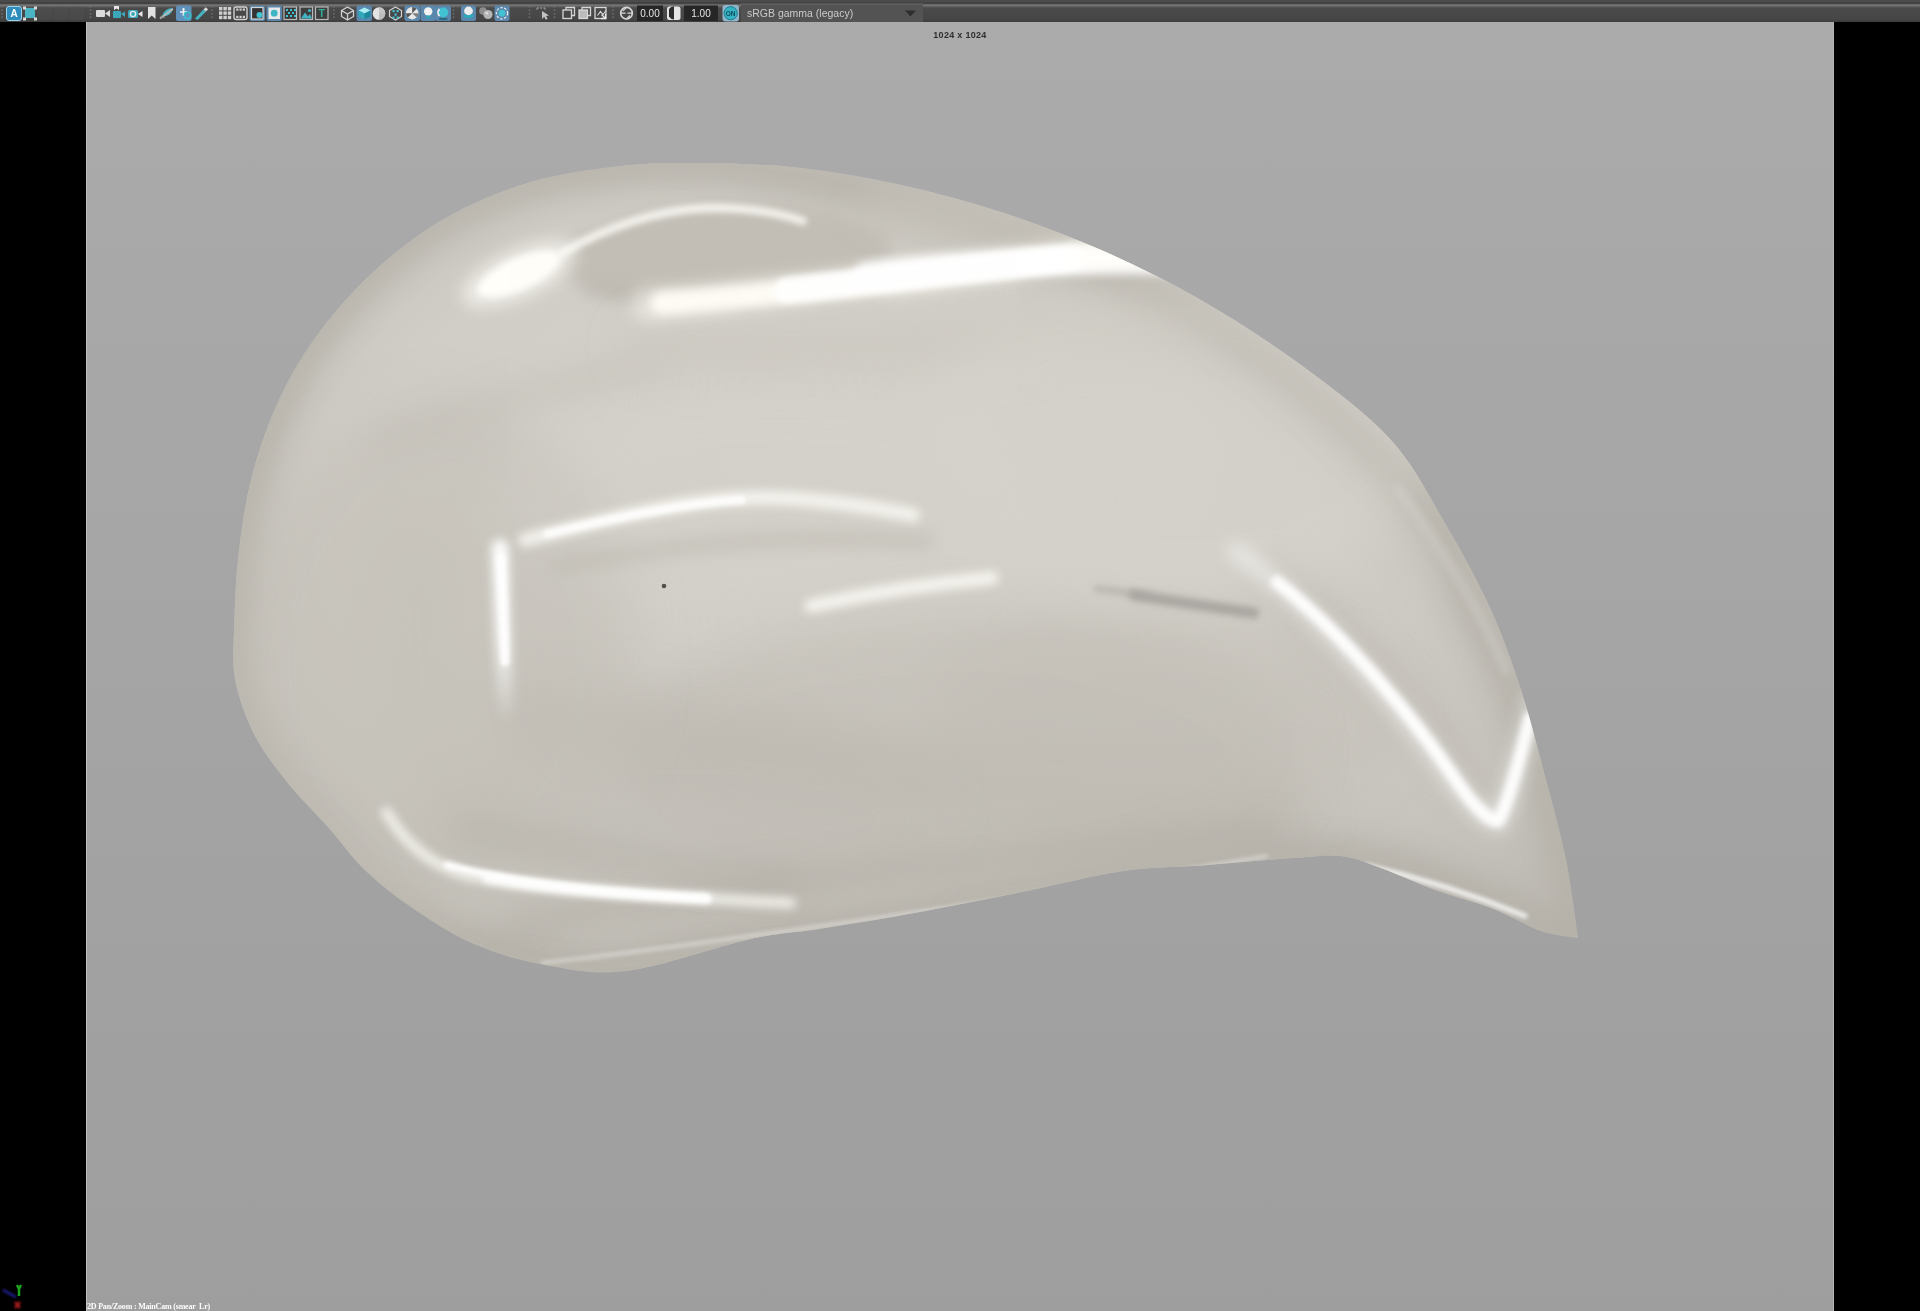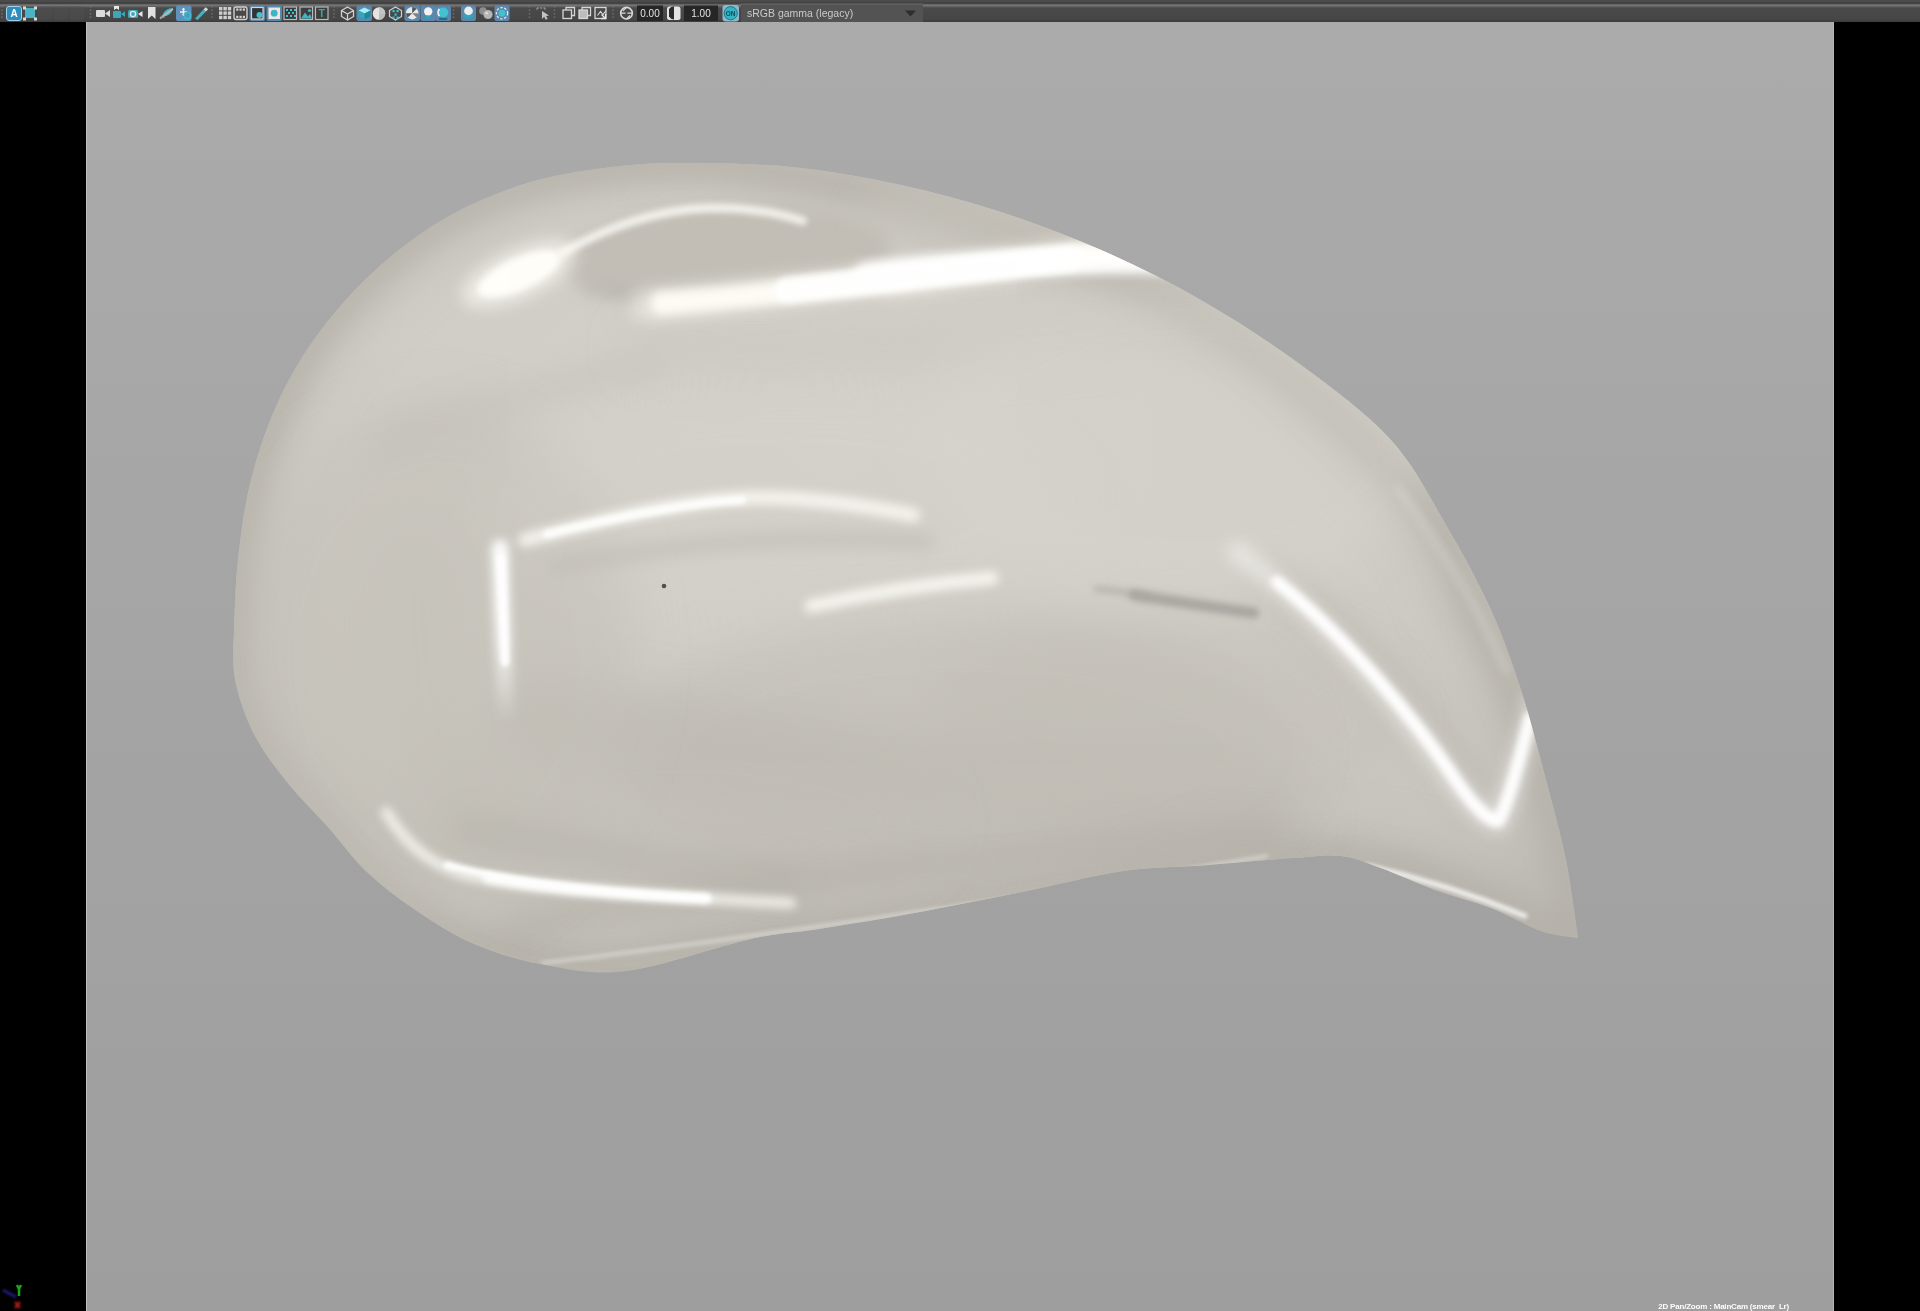--- a/index.html
+++ b/index.html
@@ -1,20 +1,20 @@
 <!DOCTYPE html>
 <html><head><meta charset="utf-8">
 <style>
 html,body{margin:0;padding:0;width:1920px;height:1311px;overflow:hidden;background:#000;font-family:"Liberation Sans",sans-serif;}
 #toolbar{position:absolute;left:0;top:0;width:1920px;height:22px;background:linear-gradient(180deg,#4b4b4b 0px,#4b4b4b 2px,#383838 3px,#505050 4px,#7d7d7d 5px,#6a6a6a 6px,#4a4a4a 8px,#464646 19px,#3d3d3d 22px);}
 #canvas{position:absolute;left:86px;top:22px;width:1748px;height:1289px;background:linear-gradient(#ababab,#9e9e9e);border-left:1px solid #c0c0c0;border-right:1px solid #b5b5b5;box-sizing:border-box;}
 .txt{position:absolute;font-weight:bold;white-space:pre;}
 #res{left:0;right:0;top:8px;text-align:center;font-size:9px;color:#2e2e2e;letter-spacing:0.3px;}
 #sym{left:0;right:0;top:19.5px;text-align:center;font-size:8.5px;color:#fdfdfd;}
-#status{left:0;top:1280px;width:1702px;text-align:right;font-size:8px;color:#fdfdfd;letter-spacing:-0.2px;}
+#status{left:0;top:1280px;width:1702px;text-align:left;font-size:8px;color:#fdfdfd;letter-spacing:-0.2px;font-family:Liberation Serif, serif;}
 </style></head>
 <body>
 <div id="toolbar">
 <svg width="1920" height="22" style="position:absolute;left:0;top:0">
 <g fill="none" stroke="#6e6e6e" stroke-width="1.5" stroke-dasharray="1.5,2">
  <path d="M 2 6 V 20"></path>
         <path d="M 90.5 6 V 20"></path>
         <path d="M 212 6 V 20"></path>
         <path d="M 334 6 V 20"></path>
  <path d="M 453.5 6 V 20"></path>
@@ -273,19 +273,20 @@
  <path d="M 455 941 C 600 925 760 900 900 880 C 1010 864 1100 848 1180 834" fill="none" stroke-linecap="round" stroke="#ffffff" stroke-width="2.5" opacity="0.6" filter="url(#b2)"></path>
  <path d="M 1280 844 Q 1360 862 1438 894" fill="none" stroke-linecap="round" stroke="#ffffff" stroke-width="5" opacity="0.85" filter="url(#b2)"></path>
  <path d="M 1310 465 Q 1380 560 1420 650" fill="none" stroke-linecap="round" stroke="#ffffff" stroke-width="5" opacity="0.3" filter="url(#b5)"></path>
  <path d="M 1047 573 Q 1110 583 1167 591" fill="none" stroke-linecap="round" stroke="#9d9a95" stroke-width="11" opacity="0.75" filter="url(#b3)"></path>
  <path d="M 1010 567 Q 1040 570 1060 574" fill="none" stroke-linecap="round" stroke="#aaa7a2" stroke-width="7" opacity="0.6" filter="url(#b3)"></path>
  <circle cx="577" cy="564" r="2.3" fill="#3a3a3a" opacity="0.85"></circle>
 
 </g>
 </g>
 </svg>
+<div class="txt" id="res">1024 x 1024</div>
 <div class="txt" id="status">2D Pan/Zoom : MainCam (smear  Lr)</div>
 </div>
 <svg width="30" height="45" style="position:absolute;left:0;top:1266px">
 <path d="M 3 24 Q 10 28 16 31" stroke="#2525a8" stroke-width="3" fill="none" opacity="0.75" filter="blur(1px)"></path>
 <path d="M 17 19 L 19 23 L 21 19 M 19 23 L 19 30" stroke="#1fae1f" stroke-width="2.5" fill="none" opacity="0.95" filter="blur(0.6px)"></path>
 <path d="M 15 36 L 20 42 M 20 36 L 15 42" stroke="#c02020" stroke-width="2.5" fill="none" opacity="0.9" filter="blur(0.8px)"></path>
 </svg>
 
 </body></html>

